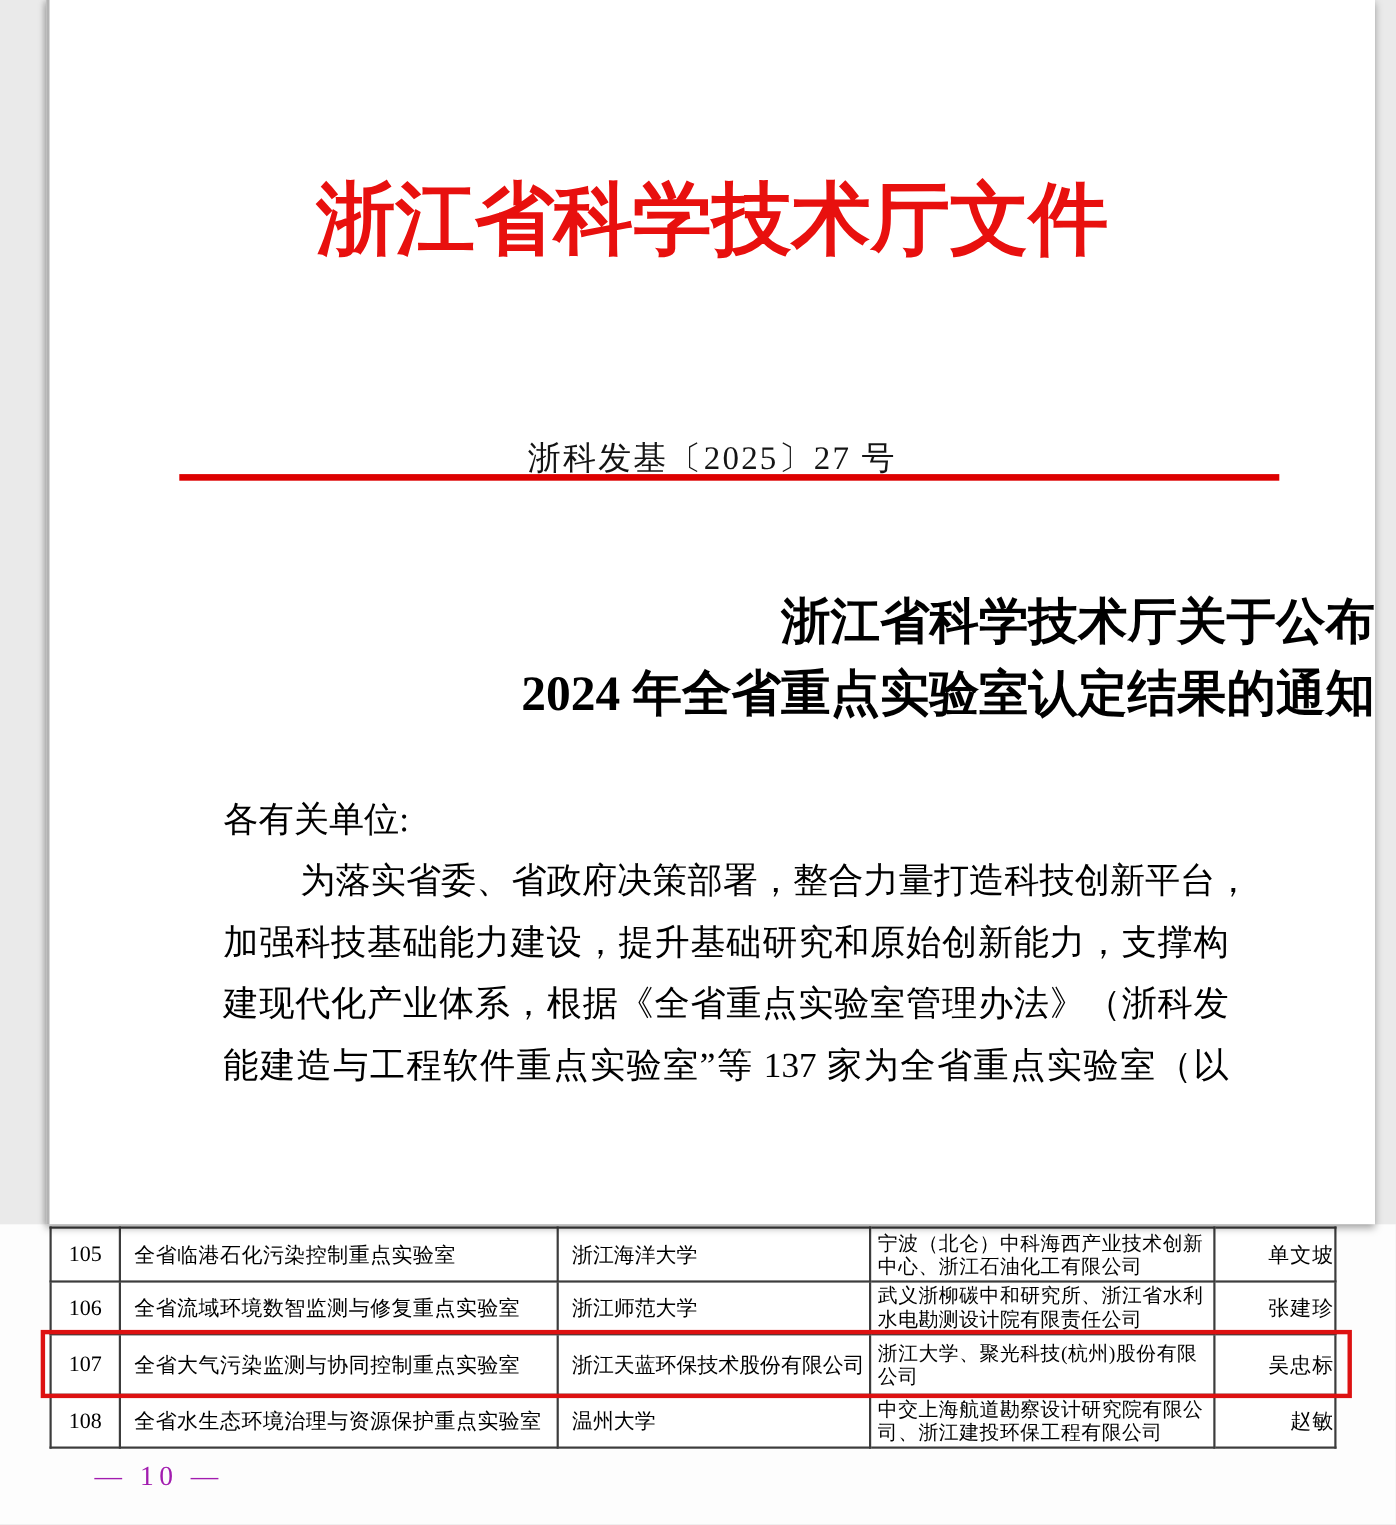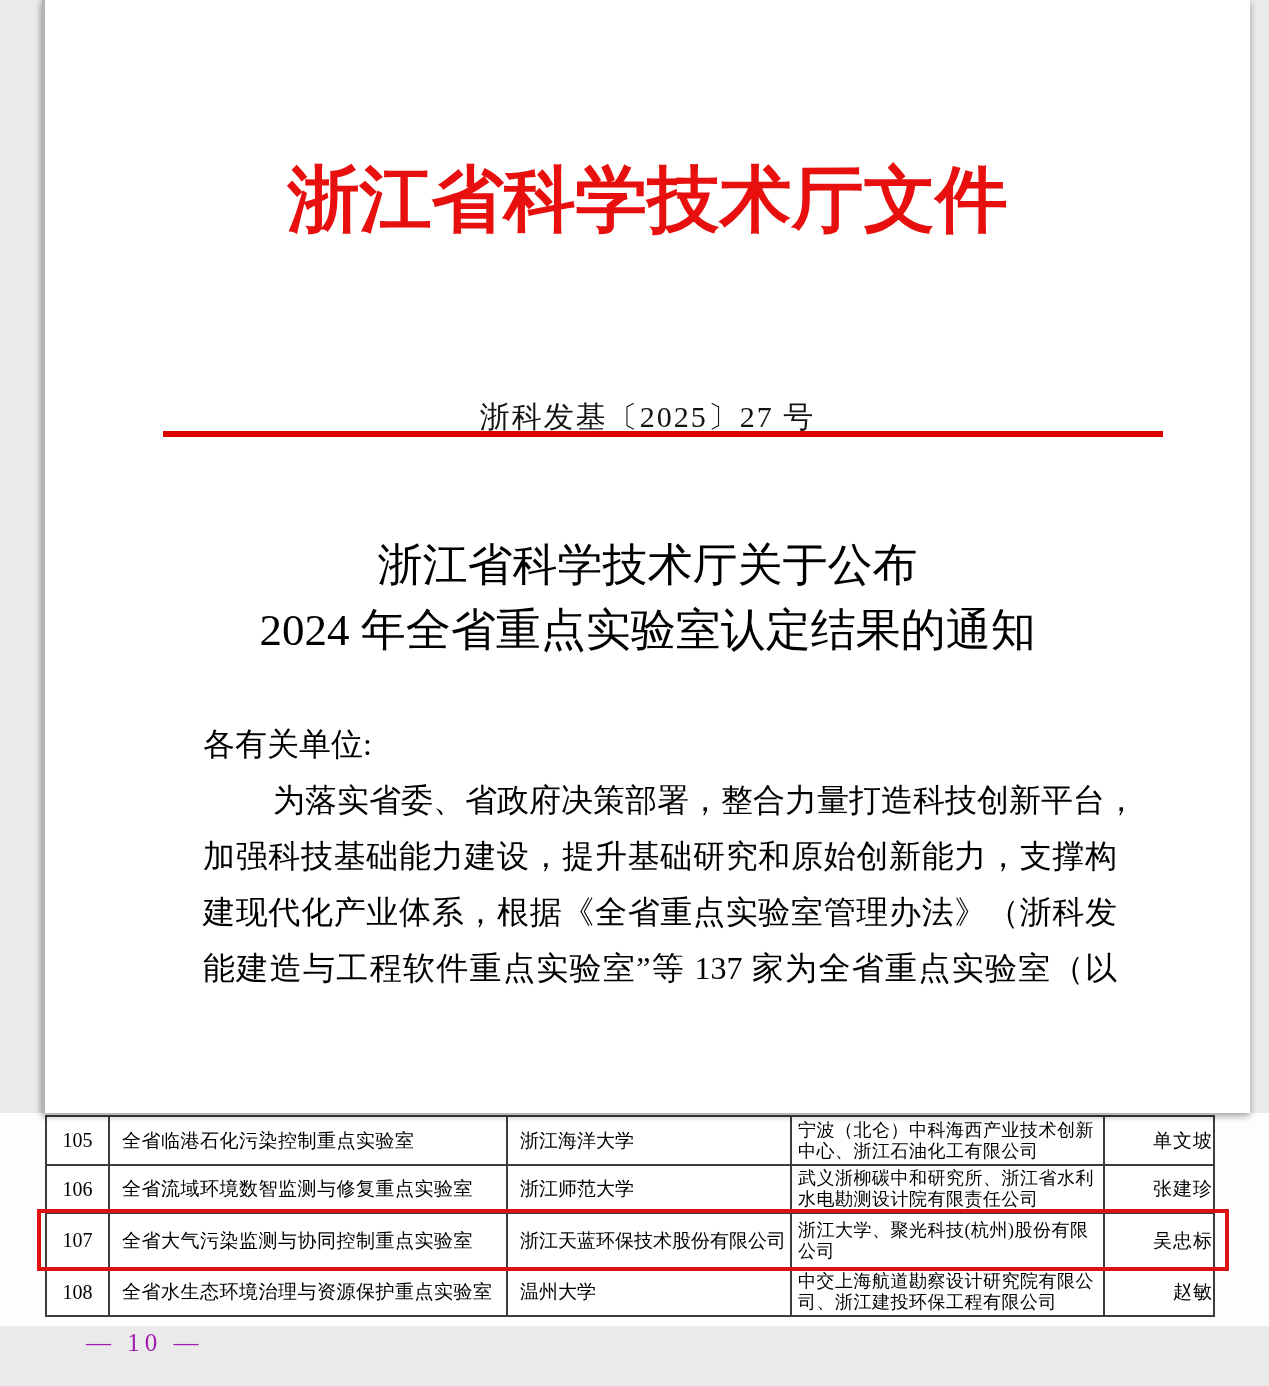--- a/index.html
+++ b/index.html
@@ -33,38 +33,38 @@
     text-align:center;font-size:30px;line-height:42px;color:#141414;
     letter-spacing:2px;
     margin-top:44px;
   }
   .red-rule{
     position:absolute;top:431px;left:118px;width:1000px;height:6px;
     background:var(--divider-red);
   }
   .notice-title{
     position:absolute;top:533px;left:0;width:100%;
-    text-align:center;font-weight:normal;font-size:45px;line-height:65px;
+    text-align:right;font-weight:bold;font-size:45px;line-height:65px;
     color:#000;
   }
   .body-block{
     position:absolute;left:158px;top:716px;width:914px;
     font-size:32px;color:#000;
   }
   .salutation{height:56px;line-height:56px;text-align:left;}
   .body-line{
     height:56px;line-height:56px;
     text-align:justify;text-align-last:justify;text-justify:inter-character;
     white-space:nowrap;
   }
   .body-line.indent{text-indent:70px;}
   .body-line.no-justify{text-align-last:left;}
   
   .page-bottom{
-    position:absolute;left:0;top:1113px;width:1269px;height:213px;
+    position:absolute;left:0;top:1113px;width:1269px;height:273px;
     background:#fdfdfd;z-index:1;
   }
   .lab-table{
     position:absolute;left:45px;top:2px;width:1168px;
     border-collapse:collapse;table-layout:fixed;background:#fff;
   }
   .lab-table td{
     border:2px solid var(--table-border);
     font-size:19px;color:#000;vertical-align:middle;
     overflow:hidden;

